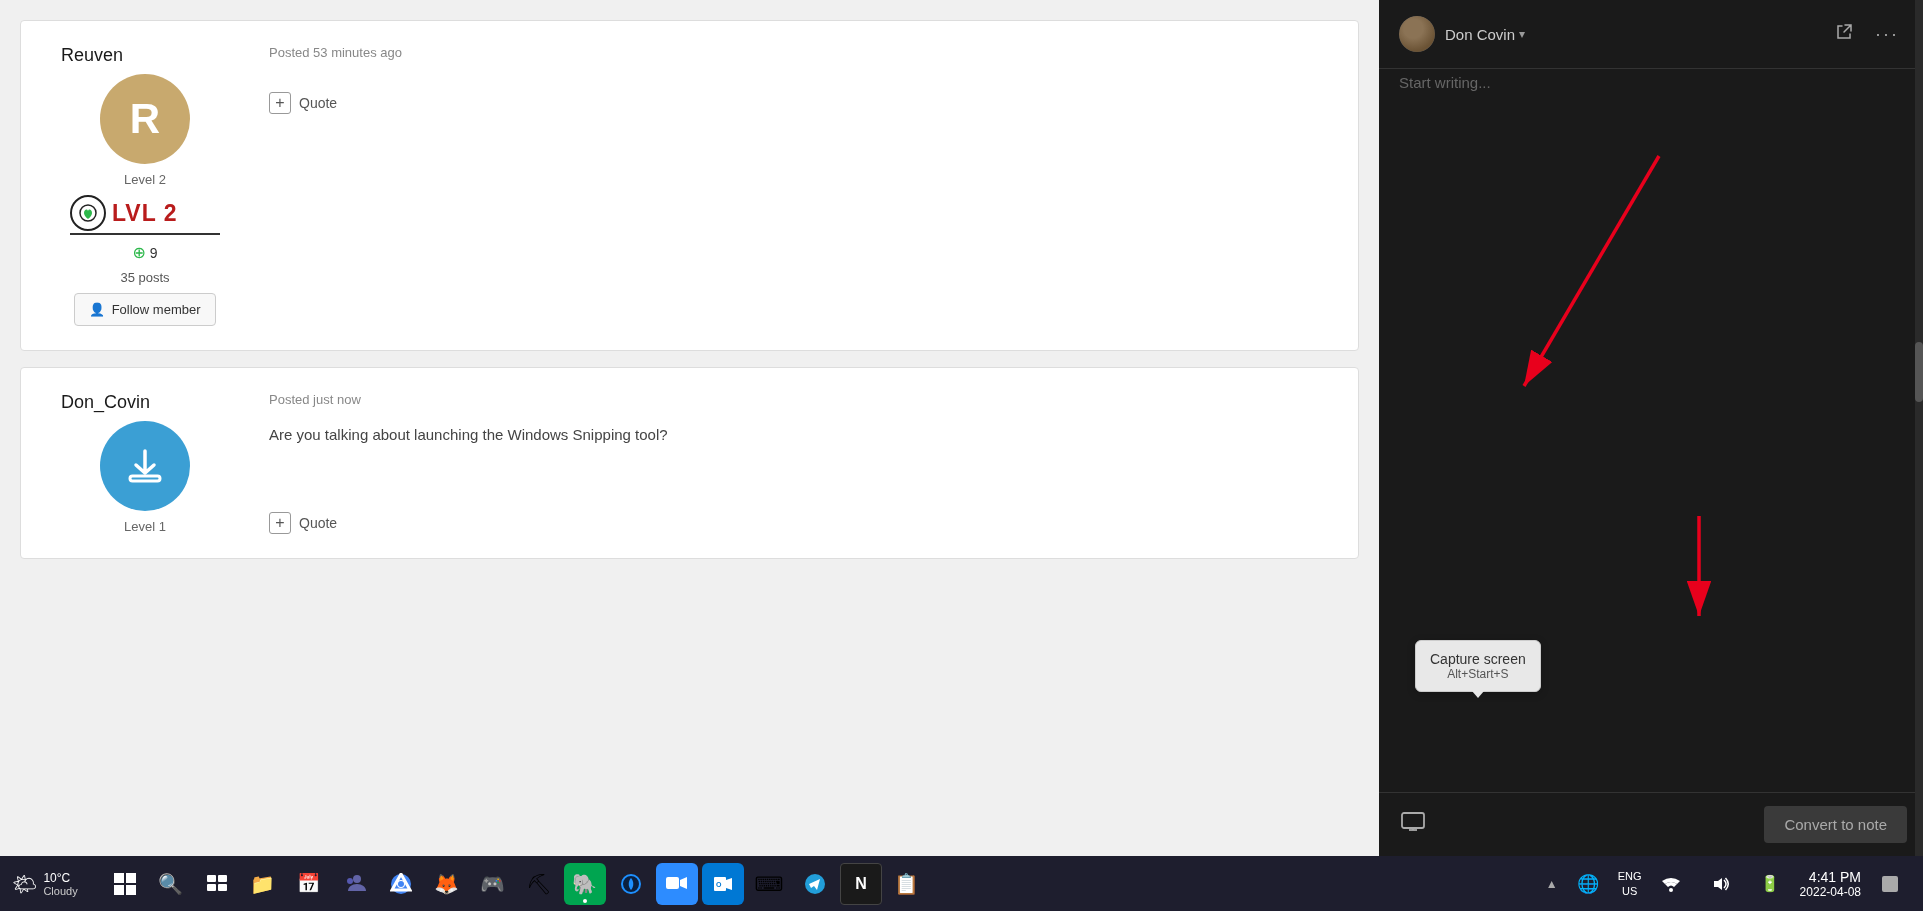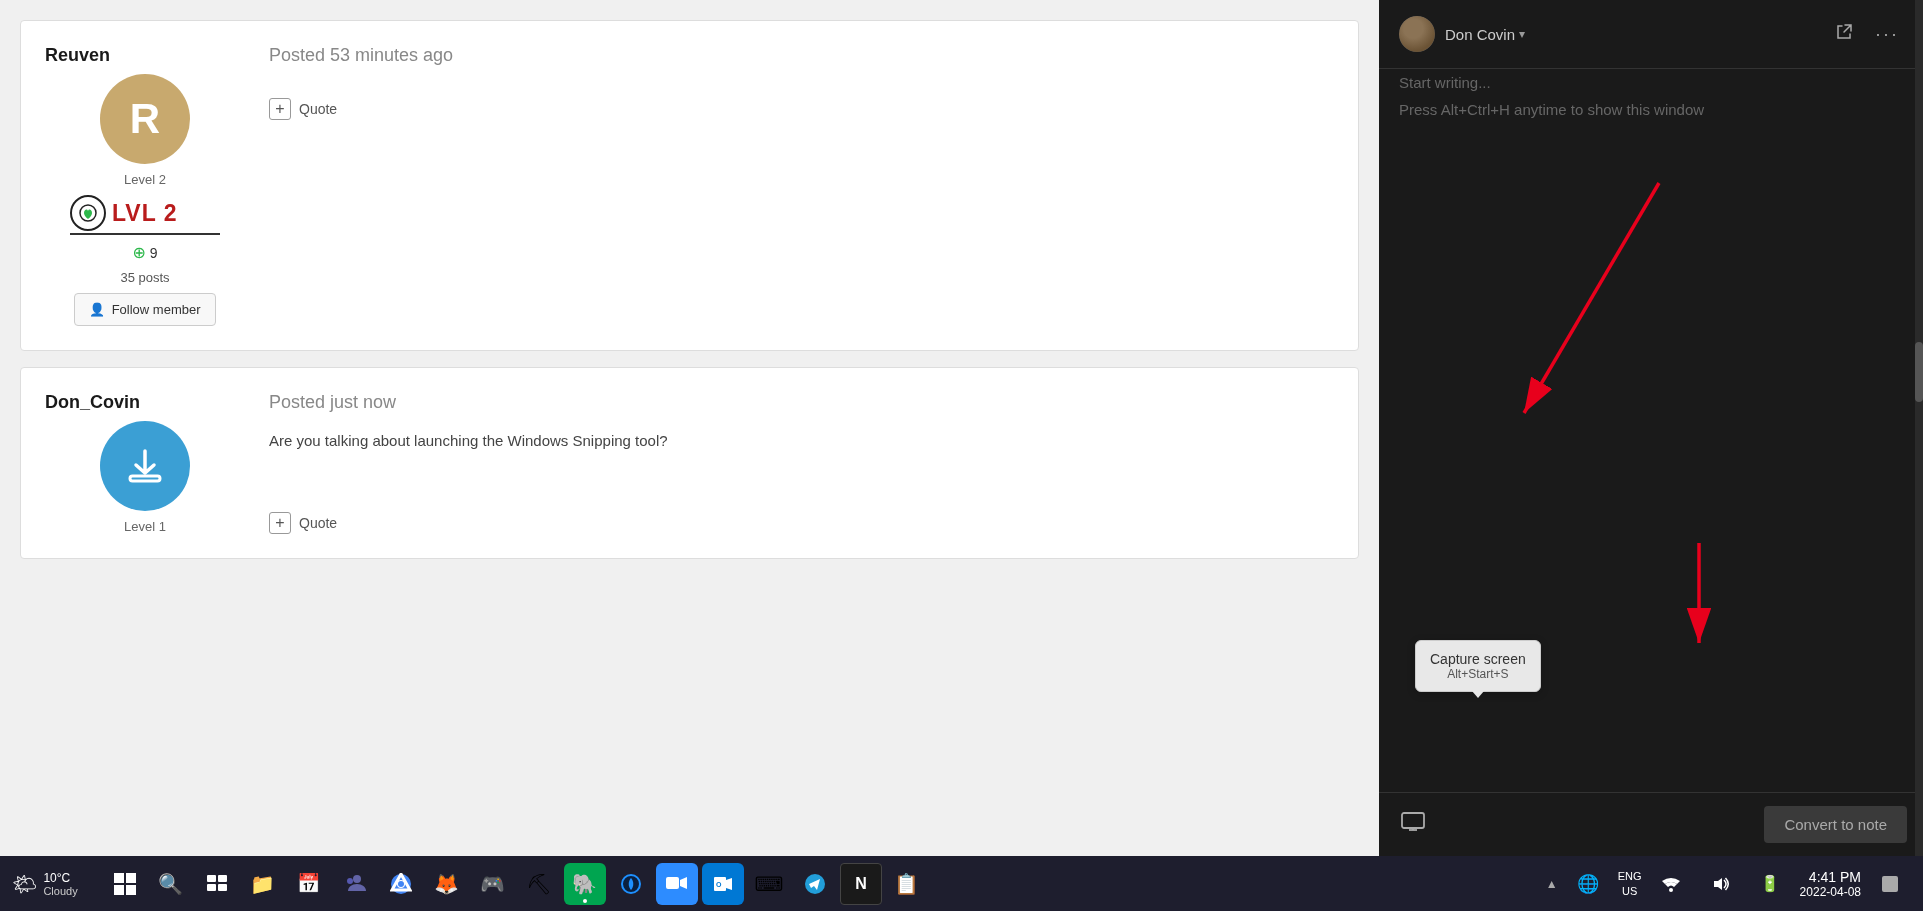--- a/index.html
+++ b/index.html
@@ -45,23 +45,24 @@
       width: 200px;
       flex-shrink: 0;
       display: flex;
       flex-direction: column;
       align-items: center;
       gap: 8px;
     }
 
     .author-name {
       font-size: 18px;
-      font-weight: 700;
+      font-weight: 400;
       color: #1a1a1a;
       align-self: flex-start;
+      margin-left: 16px;
     }
 
     .avatar-circle {
       width: 90px;
       height: 90px;
       border-radius: 50%;
       display: flex;
       align-items: center;
       justify-content: center;
       font-size: 42px;
@@ -142,21 +143,21 @@
     }
 
     
     .post-content-section {
       flex: 1;
       display: flex;
       flex-direction: column;
     }
 
     .post-meta {
-      font-size: 18px;
+      font-size: 13px;
       color: #888;
       margin-bottom: 16px;
     }
 
     .post-body {
       font-size: 15px;
       color: #444;
       line-height: 1.6;
       flex: 1;
     }
@@ -527,21 +528,20 @@
           </svg>
         </button>
         <button class="panel-icon-btn">
           <span style="letter-spacing:2px; font-size:18px; color:#aaa;">···</span>
         </button>
       </div>
     </div>
 
     <div class="quick-note-placeholder">
       <div>Start writing...</div>
-      <div>Press Alt+Ctrl+H anytime to show this window</div>
     </div>
 
     <div class="note-writing-area">
 
       <svg style="position:absolute;top:0;left:0;width:100%;height:100%;pointer-events:none;overflow:visible;">
 
         <defs>
           <marker id="arrowhead1" markerWidth="10" markerHeight="7" refX="10" refY="3.5" orient="auto">
             <polygon points="0 0, 10 3.5, 0 7" fill="#e8001c"></polygon>
           </marker>

